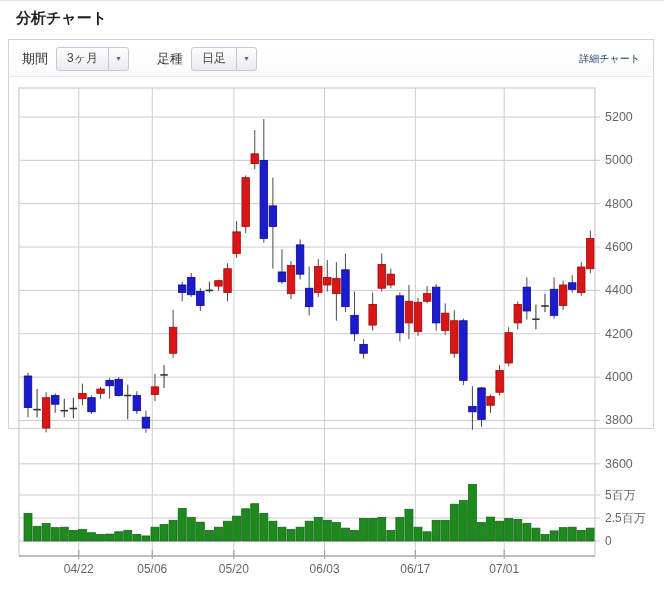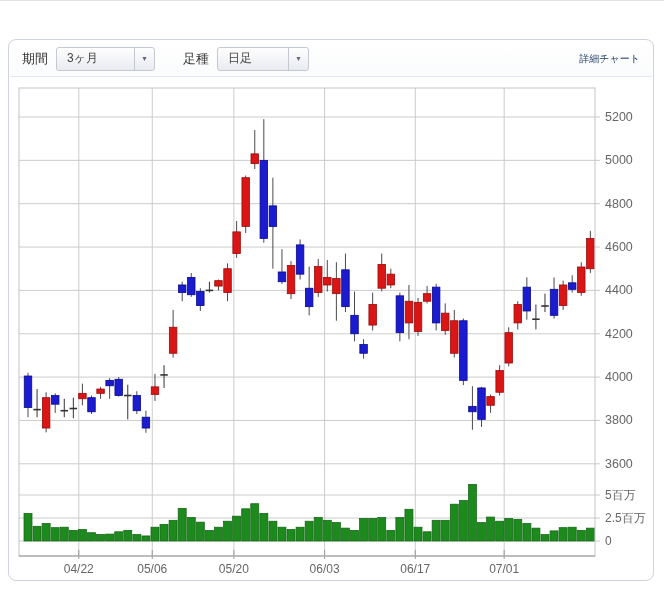--- a/index.html
+++ b/index.html
@@ -1,31 +1,32 @@
 <!DOCTYPE html>
 <html><head>
 <meta charset="utf-8">
 <style>
   html,body{margin:0;padding:0;background:#fff;font-family:"Liberation Sans","DejaVu Sans",sans-serif;}
   .page{position:relative;width:664px;height:590px;background:#fff;border-top:1px solid #e2e2e2;overflow:hidden;}
   .page-title{position:absolute;left:16px;top:8px;font-size:15px;font-weight:bold;color:#222;}
-  .panel{position:absolute;left:8px;top:38px;width:646px;height:542px;border:1px solid #cfd3dc;border-radius:8px;background:#fff;box-sizing:border-box;}
+  .panel{position:absolute;left:8px;top:38px;width:646px;height:390px;border:1px solid #cfd3dc;border-radius:0;background:#fff;box-sizing:border-box;}
   .toolbar{position:absolute;left:1px;top:1px;right:1px;height:36px;display:flex;align-items:center;padding:0 12px;border-bottom:1px solid #e4e7ed;border-radius:7px 7px 0 0;background:linear-gradient(#ffffff,#fafbfc);box-sizing:border-box;}
   .tb-label{font-size:13px;color:#333;margin-right:8px;}
-  .dropdown{display:inline-flex;align-items:stretch;border:1px solid #c3c8d2;border-radius:3px;background:linear-gradient(#fefefe,#e9ebf0);height:22px;margin-right:28px;cursor:pointer;gap:26px;}
+  .dropdown{display:inline-flex;align-items:stretch;border:1px solid #c3c8d2;border-radius:3px;background:linear-gradient(#fefefe,#e9ebf0);height:22px;margin-right:28px;cursor:pointer;}
   .dropdown .val{display:flex;align-items:center;padding:0 10px;font-size:12px;color:#444;}
   .dropdown .arrow{display:flex;align-items:center;padding:0 6px;border-left:1px solid #c3c8d2;font-size:7px;color:#667;}
   .detail-link{margin-left:auto;font-size:10px;color:#1f3b63;text-decoration:none;cursor:pointer;}
   .chart-area{position:absolute;left:0px;top:41px;width:646px;height:500px;}
   svg text{fill:#666;font-family:"Liberation Sans","DejaVu Sans",sans-serif;}
 </style>
 </head>
 <body>
 
 <div class="page">
+  <div class="page-title">分析チャート</div>
 
   <div class="panel">
     <div class="toolbar">
       <span class="tb-label">期間</span>
       <span class="dropdown">
         <span class="val">3ヶ月</span>
         <span class="arrow">▼</span>
       </span>
       <span class="tb-label">足種</span>
       <span class="dropdown">

